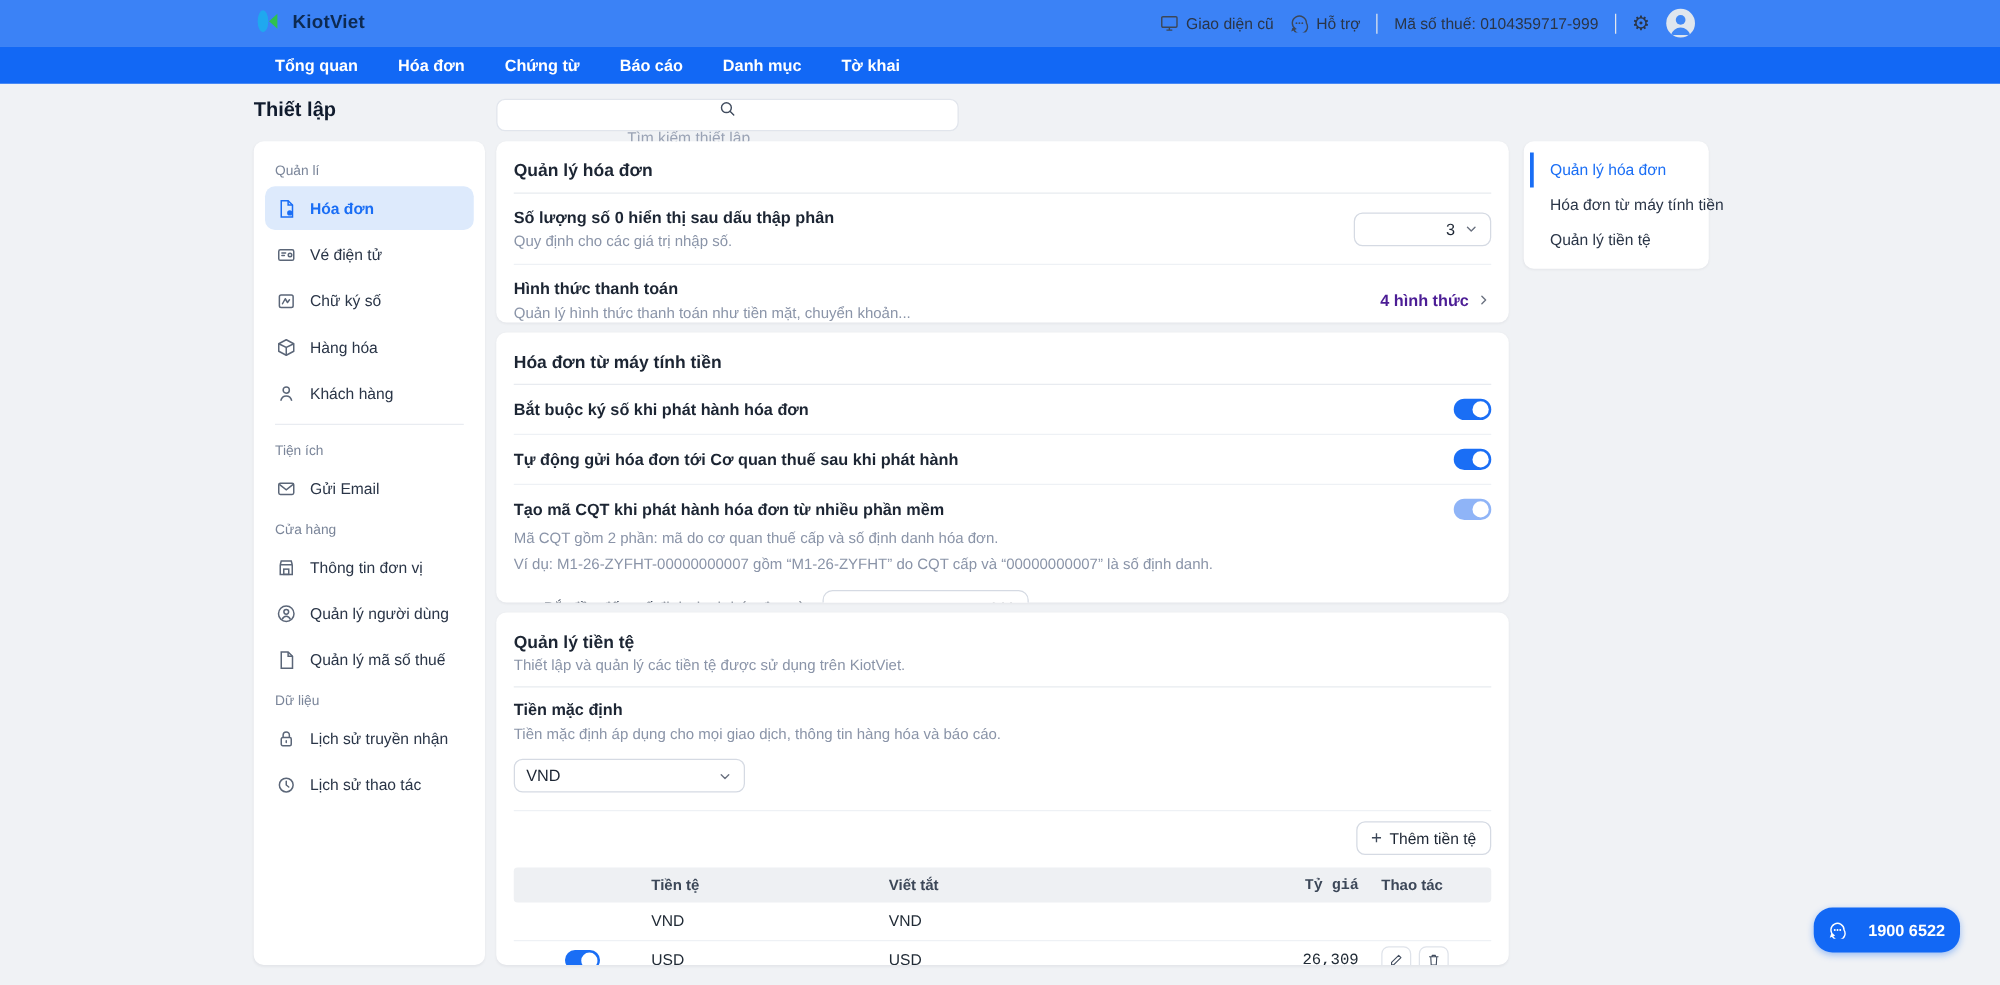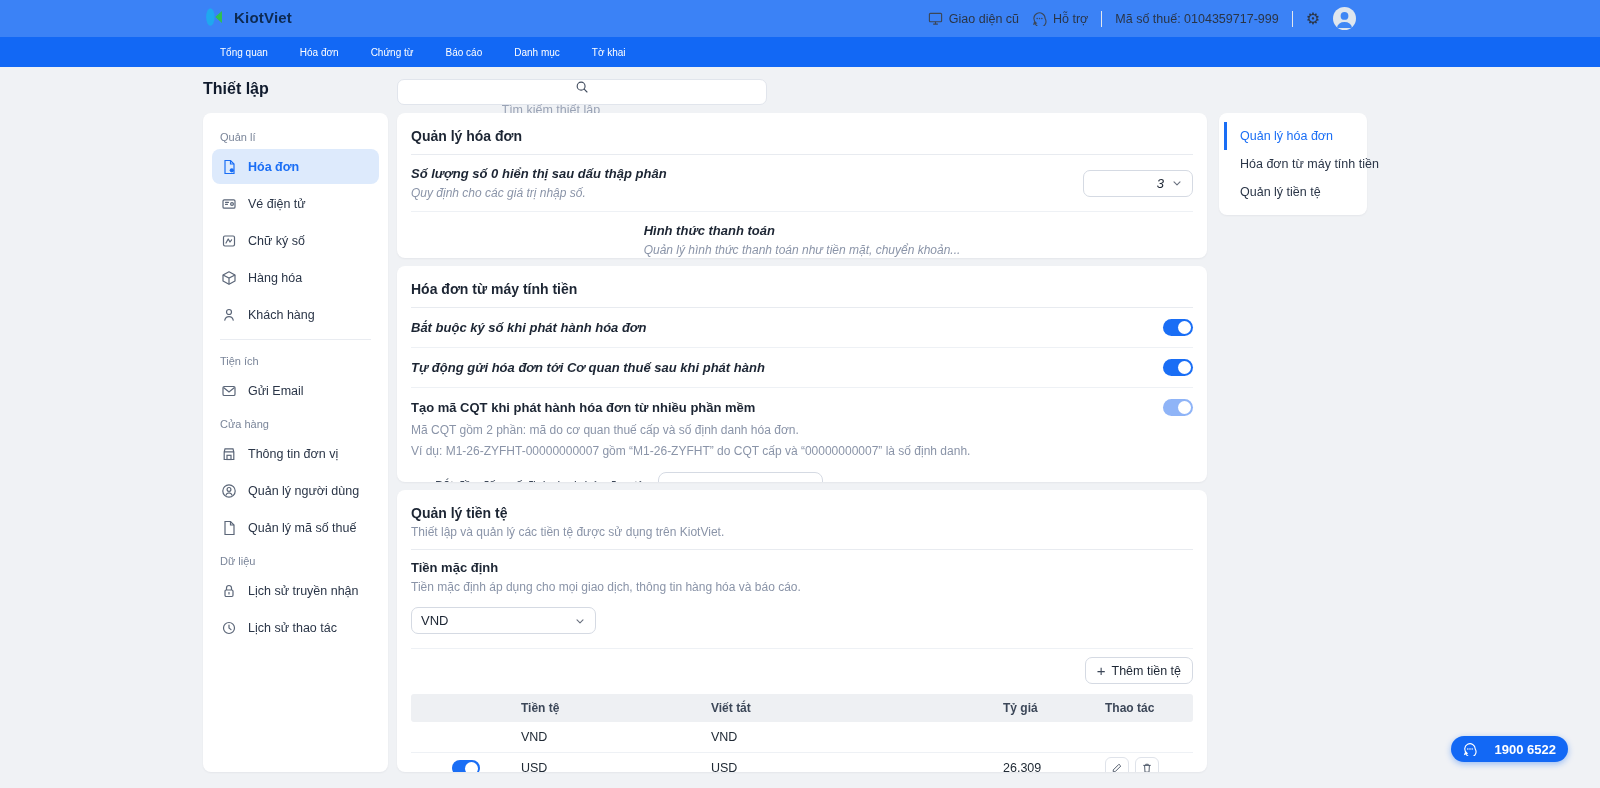--- a/index.html
+++ b/index.html
@@ -13,21 +13,21 @@
   .brand-name { font-size:15px; font-weight:bold; color:#0d2a52; letter-spacing:.2px; }
   .topbar-right { position:absolute; right:244px; top:0; height:37px; display:flex; align-items:center; gap:13px; font-size:12.5px; color:#2a3547;text-align:center; }
   .tb-item { display:flex; align-items:center; gap:6px; cursor:pointer; }
   .tb-item svg { color:#3c4758; }
   .tb-sep { width:1px; height:16px; background:#e3e7ed; }
   .gear { font-family:"DejaVu Sans",sans-serif; font-size:16px; color:#2a3547; cursor:pointer; line-height:1; }
   .avatar { width:23px; height:23px; border-radius:50%; background:#dfe6ee; display:flex; align-items:center; justify-content:center; cursor:pointer; overflow:hidden; }
 
   
   .navbar { position:absolute; left:0; top:37px; width:1600px; height:30px; background:#1268f5; display:flex; align-items:center; gap:32px; padding-left:220px; }
-  .nav-item { color:#fff; font-size:10px; font-weight:normal; cursor:pointer; white-space:nowrap; }
+  .nav-item { color:#fff; font-size:13px; font-weight:bold; cursor:pointer; white-space:nowrap; }
 
   
   .page-title { position:absolute; left:203px; top:80px; font-size:16px; font-weight:bold; color:#101b2d; }
   .searchbar { position:absolute; left:397px; top:79px; width:370px; height:26px; background:#fff; border:1px solid #e1e5ec; border-radius:7px; display:flex; align-items:center; gap:9px; padding:0 10px;flex-direction:column; }
   .searchbar svg { color:#424d5f; flex:0 0 auto; }
   .searchbar input { border:none; outline:none; flex:1; font-size:12.5px; font-family:inherit; color:#212b36; background:transparent; }
   .searchbar input::placeholder { color:#9aa3b5; }
 
   
   .sidebar { position:absolute; left:203px; top:113px; width:185px; height:659px; background:#fff; border-radius:8px; box-shadow:0 1px 2px rgba(16,24,40,.05); padding:10px 9px; overflow:hidden; }
@@ -39,22 +39,22 @@
   .sb-divider { height:1px; background:#e9ecf1; margin:7px 8px; }
 
   
   .main { position:absolute; left:397px; top:113px; width:810px; display:flex; flex-direction:column; gap:8px; }
   .card { background:#fff; border-radius:8px; box-shadow:0 1px 2px rgba(16,24,40,.05); padding:11px 14px; overflow:hidden; }
   .card-title { font-size:14px; font-weight:bold; color:#1c2533; padding:4px 0 10px; border-bottom:1px solid #e8ebf0; }
   .card-sub { font-size:12px; color:#8a94a8; margin-top:4px; }
   .title-block { padding:4px 0 10px; border-bottom:1px solid #e8ebf0; }
   .title-block .t { font-size:14px; font-weight:bold; color:#1c2533; }
 
-  .setting-row { display:flex; align-items:center; justify-content:space-between; padding:11px 0; border-bottom:1px solid #eef1f5;font-style:italic; }
-  .setting-row:last-child { border-bottom:none;flex-direction:column; }
+  .setting-row { display:flex; align-items:center; justify-content:space-between; padding:11px 0; border-bottom:1px solid #eef1f5; }
+  .setting-row:last-child { border-bottom:none; }
   .row-label { font-size:13px; font-weight:bold; color:#1c2533; }
   .row-desc { font-size:12px; color:#8a94a8; margin-top:5px; }
 
   .select { height:27px; border:1px solid #d5dae3; border-radius:7px; background:#fff; display:flex; align-items:center; gap:7px; padding:0 9px; font-size:13px; color:#1c2533; cursor:pointer; }
   .select.num { min-width:110px; justify-content:flex-end; }
   .select .chev { color:#6b7避280; }
   .chev { color:#6b7280; display:flex; }
   .link-value { display:flex; align-items:center; gap:6px; font-size:13px; font-weight:bold; color:#4c1d95; cursor:pointer; }
 
   .toggle { width:30px; height:17px; border-radius:9px; background:#1a6ef5; position:relative; cursor:pointer; flex:0 0 auto; }
@@ -72,32 +72,32 @@
   .vnd-select { width:185px; justify-content:space-between; margin-top:13px; }
 
   .actions-row { display:flex; justify-content:flex-end; padding:8px 0; }
   .add-btn { display:flex; align-items:center; gap:6px; height:27px; padding:0 11px; background:#fff; border:1px solid #d5dae3; border-radius:7px; font-size:12.5px; color:#1c2533; cursor:pointer; font-family:inherit; }
   .add-btn .plus { font-size:15px; color:#3c4758; line-height:1; }
 
   .ctable { width:100%; margin-top:2px; }
   .t-row { display:grid; grid-template-columns:110px 190px 1fr 90px 100px; align-items:center; }
   .t-head { background:#eef0f3; border-radius:3px; height:28px; font-size:12px; font-weight:bold; color:#3c4758; }
   .t-body-row { height:31px; border-bottom:1px solid #eef1f5; font-size:12.5px; color:#212b36; }
-  .t-cell.right { padding-right:6px; }
+  .t-cell.right { text-align:right; padding-right:6px;font-family:Liberation Mono, monospace; }
   .t-cell.center { display:flex; justify-content:center; }
   .icon-btn { width:24px; height:23px; border:1px solid #dfe3ea; border-radius:6px; background:#fff; display:flex; align-items:center; justify-content:center; cursor:pointer; color:#424d5f; }
   .op-cell { display:flex; gap:6px; }
 
   
   .toc { position:absolute; left:1219px; top:113px; width:148px; background:#fff; border-radius:8px; box-shadow:0 1px 2px rgba(16,24,40,.05); padding:9px 0; }
   .toc-item { font-size:12.5px; color:#2a3547; padding:7px 12px 7px 13px; border-left:3px solid transparent; margin-left:5px; cursor:pointer; white-space:nowrap; }
   .toc-item.active { color:#1a6ef5; border-left-color:#1a6ef5; }
 
   
-  .chat-pill { position:absolute; right:32px; bottom:26px; height:26px; background:#1268f5; border-radius:15px; display:flex; align-items:center; gap:18px; padding:0 12px; color:#fff; font-size:13px; font-weight:bold; cursor:pointer; box-shadow:0 2px 6px rgba(18,104,245,.4); }
+  .chat-pill { position:absolute; right:32px; bottom:26px; height:36px; background:#1268f5; border-radius:15px; display:flex; align-items:center; gap:18px; padding:0 12px; color:#fff; font-size:13px; font-weight:bold; cursor:pointer; box-shadow:0 2px 6px rgba(18,104,245,.4); }
 </style>
 </head>
 <body>
 
 <div class="app">
 
   <div class="topbar">
     <div class="brand">
       <svg width="24" height="24" viewBox="0 0 26 26">
         <ellipse cx="8" cy="13" rx="4.6" ry="9.6" fill="#1fa8ef"></ellipse>

